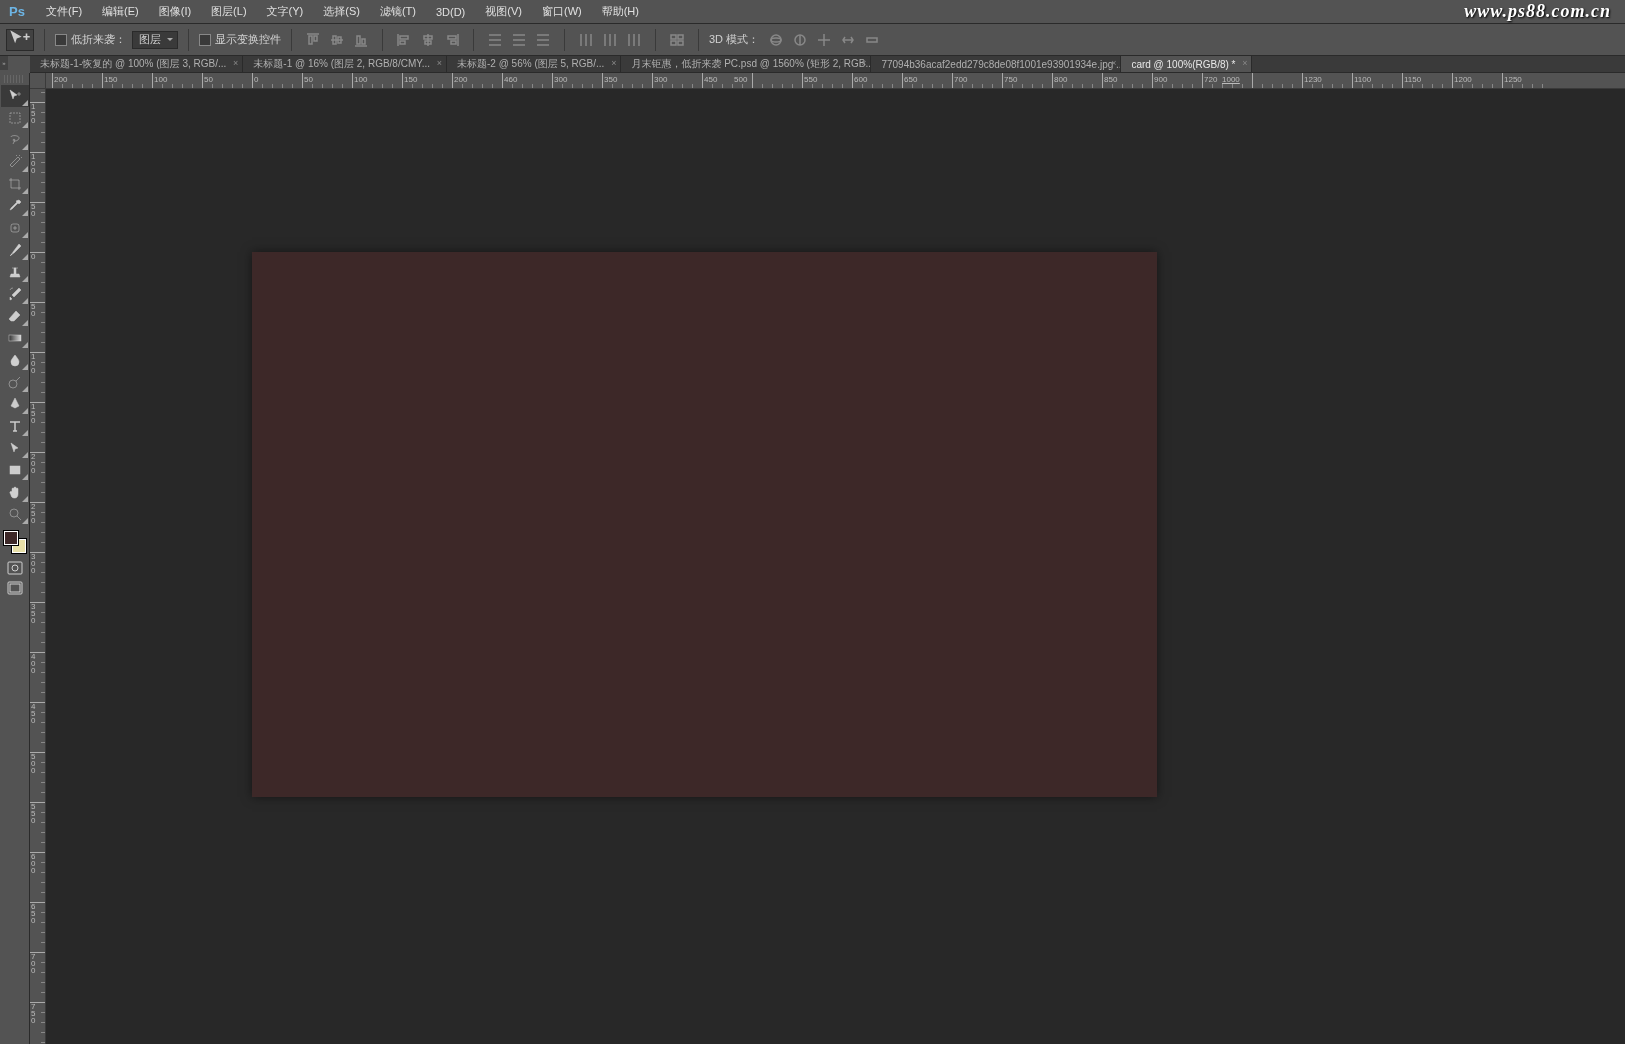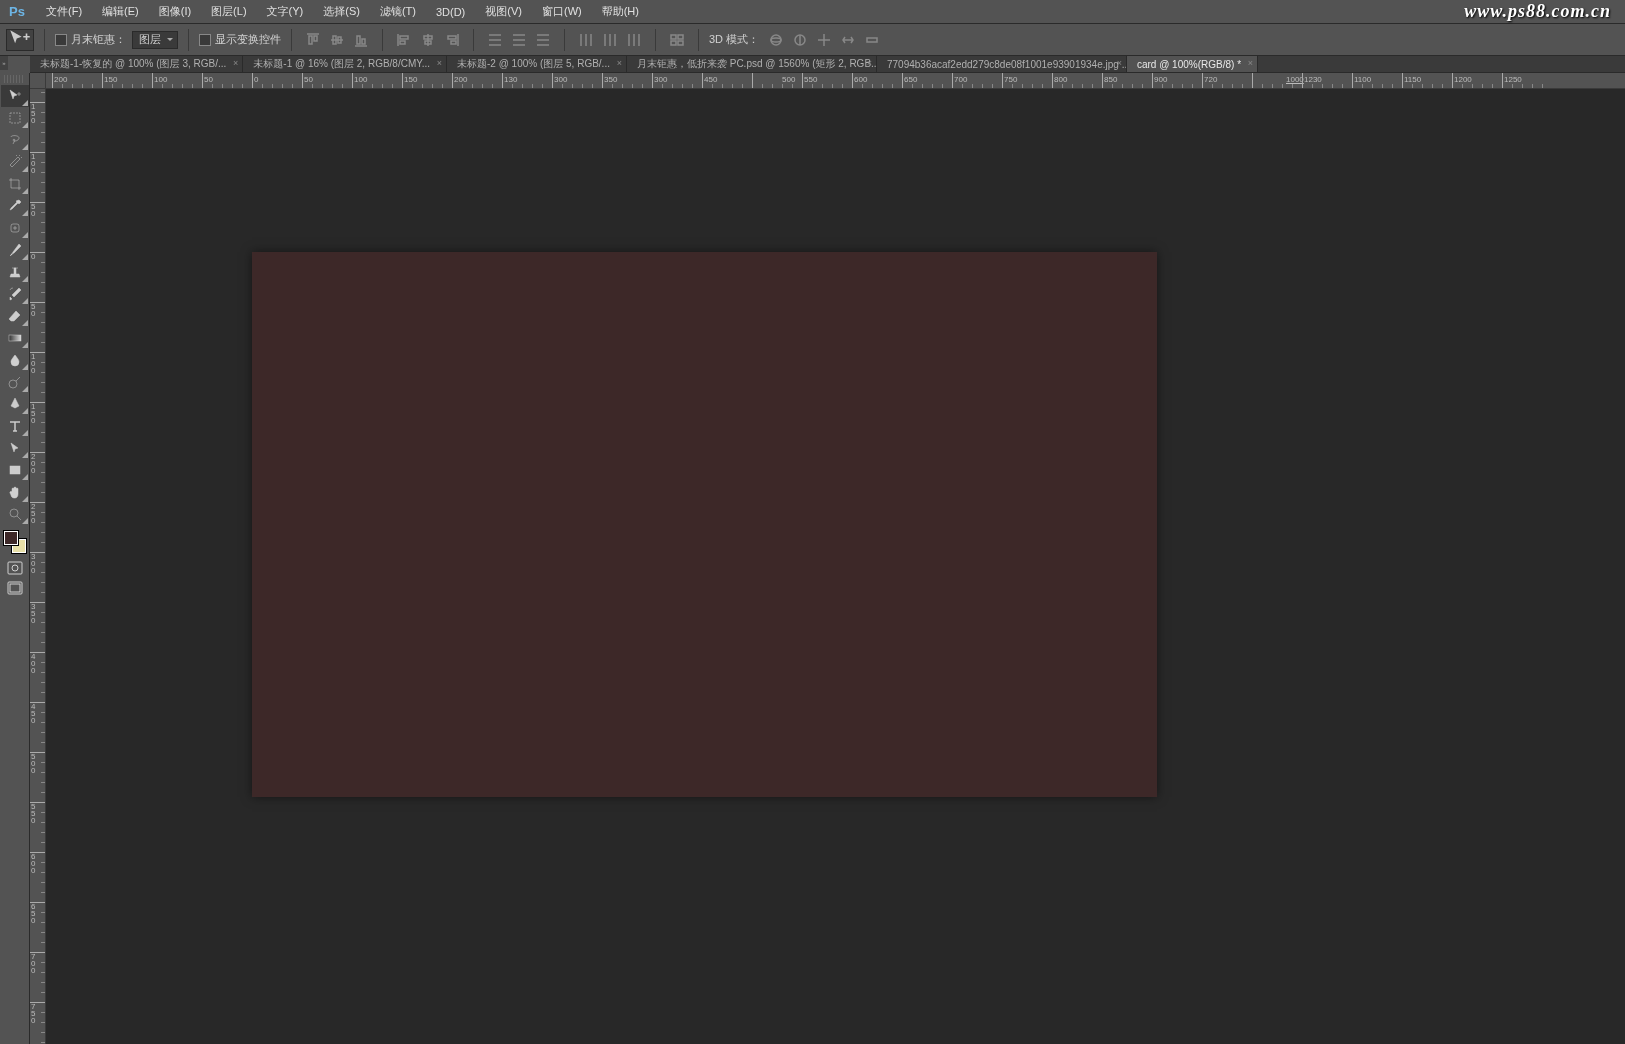--- a/index.html
+++ b/index.html
@@ -85,21 +85,21 @@
 <div class="optionsbar">
   <div class="opt-tool-ind">
     <svg viewBox="0 0 16 16">
         <path d="M2 2l3 8 1-3 3-1z" fill="#ccc"></path>
         <path d="M10 6l4 0M12 4l0 4" stroke="#ccc"></path>
       </svg>
   </div>
   <div class="opt-sep"></div>
   <div class="opt-check">
     <div class="opt-check-box"></div>
-    <span class="opt-label">月末钜惠：</span>
+    <span class="opt-label">低折来袭：</span>
   </div>
   <div class="opt-dropdown">
     <span>图层</span>
   </div>
   <div class="opt-sep"></div>
   <div class="opt-check">
     <div class="opt-check-box"></div>
     <span class="opt-label">显示变换控件</span>
   </div>
   <div class="opt-sep"></div>
@@ -222,21 +222,21 @@
 <div class="tabbar">
   <div class="doctab">
       <span>未标题-1-恢复的 @ 100% (图层 3, RGB/...</span>
       <span class="close">×</span>
     </div>
   <div class="doctab">
       <span>未标题-1 @ 16% (图层 2, RGB/8/CMY...</span>
       <span class="close">×</span>
     </div>
   <div class="doctab">
-      <span>未标题-2 @ 100% (图层 5, RGB/...</span>
+      <span>未标题-2 @ 56% (图层 5, RGB/...</span>
       <span class="close">×</span>
     </div>
   <div class="doctab">
       <span>月末钜惠，低折来袭 PC.psd @ 1560% (矩形 2, RGB...</span>
       <span class="close">×</span>
     </div>
   <div class="doctab">
       <span>77094b36acaf2edd279c8de08f1001e93901934e.jpg ...</span>
       <span class="close">×</span>
     </div>
@@ -449,21 +449,21 @@
     <div style="position: absolute; left: 376px; bottom: 0px; height: 4px; border-left: 1px solid rgb(136, 136, 136);"></div>
     <div style="position: absolute; left: 386px; bottom: 0px; height: 4px; border-left: 1px solid rgb(136, 136, 136);"></div>
     <div style="position: absolute; left: 396px; bottom: 0px; height: 4px; border-left: 1px solid rgb(136, 136, 136);"></div>
     <div class="tick-major" style="left: 406px;"></div>
     <div class="tick-label" style="left: 408px;">200</div>
     <div style="position: absolute; left: 416px; bottom: 0px; height: 4px; border-left: 1px solid rgb(136, 136, 136);"></div>
     <div style="position: absolute; left: 426px; bottom: 0px; height: 4px; border-left: 1px solid rgb(136, 136, 136);"></div>
     <div style="position: absolute; left: 436px; bottom: 0px; height: 4px; border-left: 1px solid rgb(136, 136, 136);"></div>
     <div style="position: absolute; left: 446px; bottom: 0px; height: 4px; border-left: 1px solid rgb(136, 136, 136);"></div>
     <div class="tick-major" style="left: 456px;"></div>
-    <div class="tick-label" style="left: 458px;">130</div>
+    <div class="tick-label" style="left: 458px;">460</div>
     <div style="position: absolute; left: 466px; bottom: 0px; height: 4px; border-left: 1px solid rgb(136, 136, 136);"></div>
     <div style="position: absolute; left: 476px; bottom: 0px; height: 4px; border-left: 1px solid rgb(136, 136, 136);"></div>
     <div style="position: absolute; left: 486px; bottom: 0px; height: 4px; border-left: 1px solid rgb(136, 136, 136);"></div>
     <div style="position: absolute; left: 496px; bottom: 0px; height: 4px; border-left: 1px solid rgb(136, 136, 136);"></div>
     <div class="tick-major" style="left: 506px;"></div>
     <div class="tick-label" style="left: 508px;">300</div>
     <div style="position: absolute; left: 516px; bottom: 0px; height: 4px; border-left: 1px solid rgb(136, 136, 136);"></div>
     <div style="position: absolute; left: 526px; bottom: 0px; height: 4px; border-left: 1px solid rgb(136, 136, 136);"></div>
     <div style="position: absolute; left: 536px; bottom: 0px; height: 4px; border-left: 1px solid rgb(136, 136, 136);"></div>
     <div style="position: absolute; left: 546px; bottom: 0px; height: 4px; border-left: 1px solid rgb(136, 136, 136);"></div>
@@ -479,21 +479,21 @@
     <div style="position: absolute; left: 626px; bottom: 0px; height: 4px; border-left: 1px solid rgb(136, 136, 136);"></div>
     <div style="position: absolute; left: 636px; bottom: 0px; height: 4px; border-left: 1px solid rgb(136, 136, 136);"></div>
     <div style="position: absolute; left: 646px; bottom: 0px; height: 4px; border-left: 1px solid rgb(136, 136, 136);"></div>
     <div class="tick-major" style="left: 656px;"></div>
     <div class="tick-label" style="left: 658px;">450</div>
     <div style="position: absolute; left: 666px; bottom: 0px; height: 4px; border-left: 1px solid rgb(136, 136, 136);"></div>
     <div style="position: absolute; left: 676px; bottom: 0px; height: 4px; border-left: 1px solid rgb(136, 136, 136);"></div>
     <div style="position: absolute; left: 686px; bottom: 0px; height: 4px; border-left: 1px solid rgb(136, 136, 136);"></div>
     <div style="position: absolute; left: 696px; bottom: 0px; height: 4px; border-left: 1px solid rgb(136, 136, 136);"></div>
     <div class="tick-major" style="left: 706px;"></div>
-    <div class="tick-label" style="left: 736px;">500</div>
+    <div class="tick-label" style="left: 688px;">500</div>
     <div style="position: absolute; left: 716px; bottom: 0px; height: 4px; border-left: 1px solid rgb(136, 136, 136);"></div>
     <div style="position: absolute; left: 726px; bottom: 0px; height: 4px; border-left: 1px solid rgb(136, 136, 136);"></div>
     <div style="position: absolute; left: 736px; bottom: 0px; height: 4px; border-left: 1px solid rgb(136, 136, 136);"></div>
     <div style="position: absolute; left: 746px; bottom: 0px; height: 4px; border-left: 1px solid rgb(136, 136, 136);"></div>
     <div class="tick-major" style="left: 756px;"></div>
     <div class="tick-label" style="left: 758px;">550</div>
     <div style="position: absolute; left: 766px; bottom: 0px; height: 4px; border-left: 1px solid rgb(136, 136, 136);"></div>
     <div style="position: absolute; left: 776px; bottom: 0px; height: 4px; border-left: 1px solid rgb(136, 136, 136);"></div>
     <div style="position: absolute; left: 786px; bottom: 0px; height: 4px; border-left: 1px solid rgb(136, 136, 136);"></div>
     <div style="position: absolute; left: 796px; bottom: 0px; height: 4px; border-left: 1px solid rgb(136, 136, 136);"></div>
@@ -539,21 +539,21 @@
     <div style="position: absolute; left: 1126px; bottom: 0px; height: 4px; border-left: 1px solid rgb(136, 136, 136);"></div>
     <div style="position: absolute; left: 1136px; bottom: 0px; height: 4px; border-left: 1px solid rgb(136, 136, 136);"></div>
     <div style="position: absolute; left: 1146px; bottom: 0px; height: 4px; border-left: 1px solid rgb(136, 136, 136);"></div>
     <div class="tick-major" style="left: 1156px;"></div>
     <div class="tick-label" style="left: 1158px;">720</div>
     <div style="position: absolute; left: 1166px; bottom: 0px; height: 4px; border-left: 1px solid rgb(136, 136, 136);"></div>
     <div style="position: absolute; left: 1176px; bottom: 0px; height: 4px; border-left: 1px solid rgb(136, 136, 136);"></div>
     <div style="position: absolute; left: 1186px; bottom: 0px; height: 4px; border-left: 1px solid rgb(136, 136, 136);"></div>
     <div style="position: absolute; left: 1196px; bottom: 0px; height: 4px; border-left: 1px solid rgb(136, 136, 136);"></div>
     <div class="tick-major" style="left: 1206px;"></div>
-    <div class="tick-label" style="left: 1240px; text-decoration: underline;">1000</div>
+    <div class="tick-label" style="left: 1176px; text-decoration: underline;">1000</div>
     <div style="position: absolute; left: 1216px; bottom: 0px; height: 4px; border-left: 1px solid rgb(136, 136, 136);"></div>
     <div style="position: absolute; left: 1226px; bottom: 0px; height: 4px; border-left: 1px solid rgb(136, 136, 136);"></div>
     <div style="position: absolute; left: 1236px; bottom: 0px; height: 4px; border-left: 1px solid rgb(136, 136, 136);"></div>
     <div style="position: absolute; left: 1246px; bottom: 0px; height: 4px; border-left: 1px solid rgb(136, 136, 136);"></div>
     <div class="tick-major" style="left: 1256px;"></div>
     <div class="tick-label" style="left: 1258px;">1230</div>
     <div style="position: absolute; left: 1266px; bottom: 0px; height: 4px; border-left: 1px solid rgb(136, 136, 136);"></div>
     <div style="position: absolute; left: 1276px; bottom: 0px; height: 4px; border-left: 1px solid rgb(136, 136, 136);"></div>
     <div style="position: absolute; left: 1286px; bottom: 0px; height: 4px; border-left: 1px solid rgb(136, 136, 136);"></div>
     <div style="position: absolute; left: 1296px; bottom: 0px; height: 4px; border-left: 1px solid rgb(136, 136, 136);"></div>

